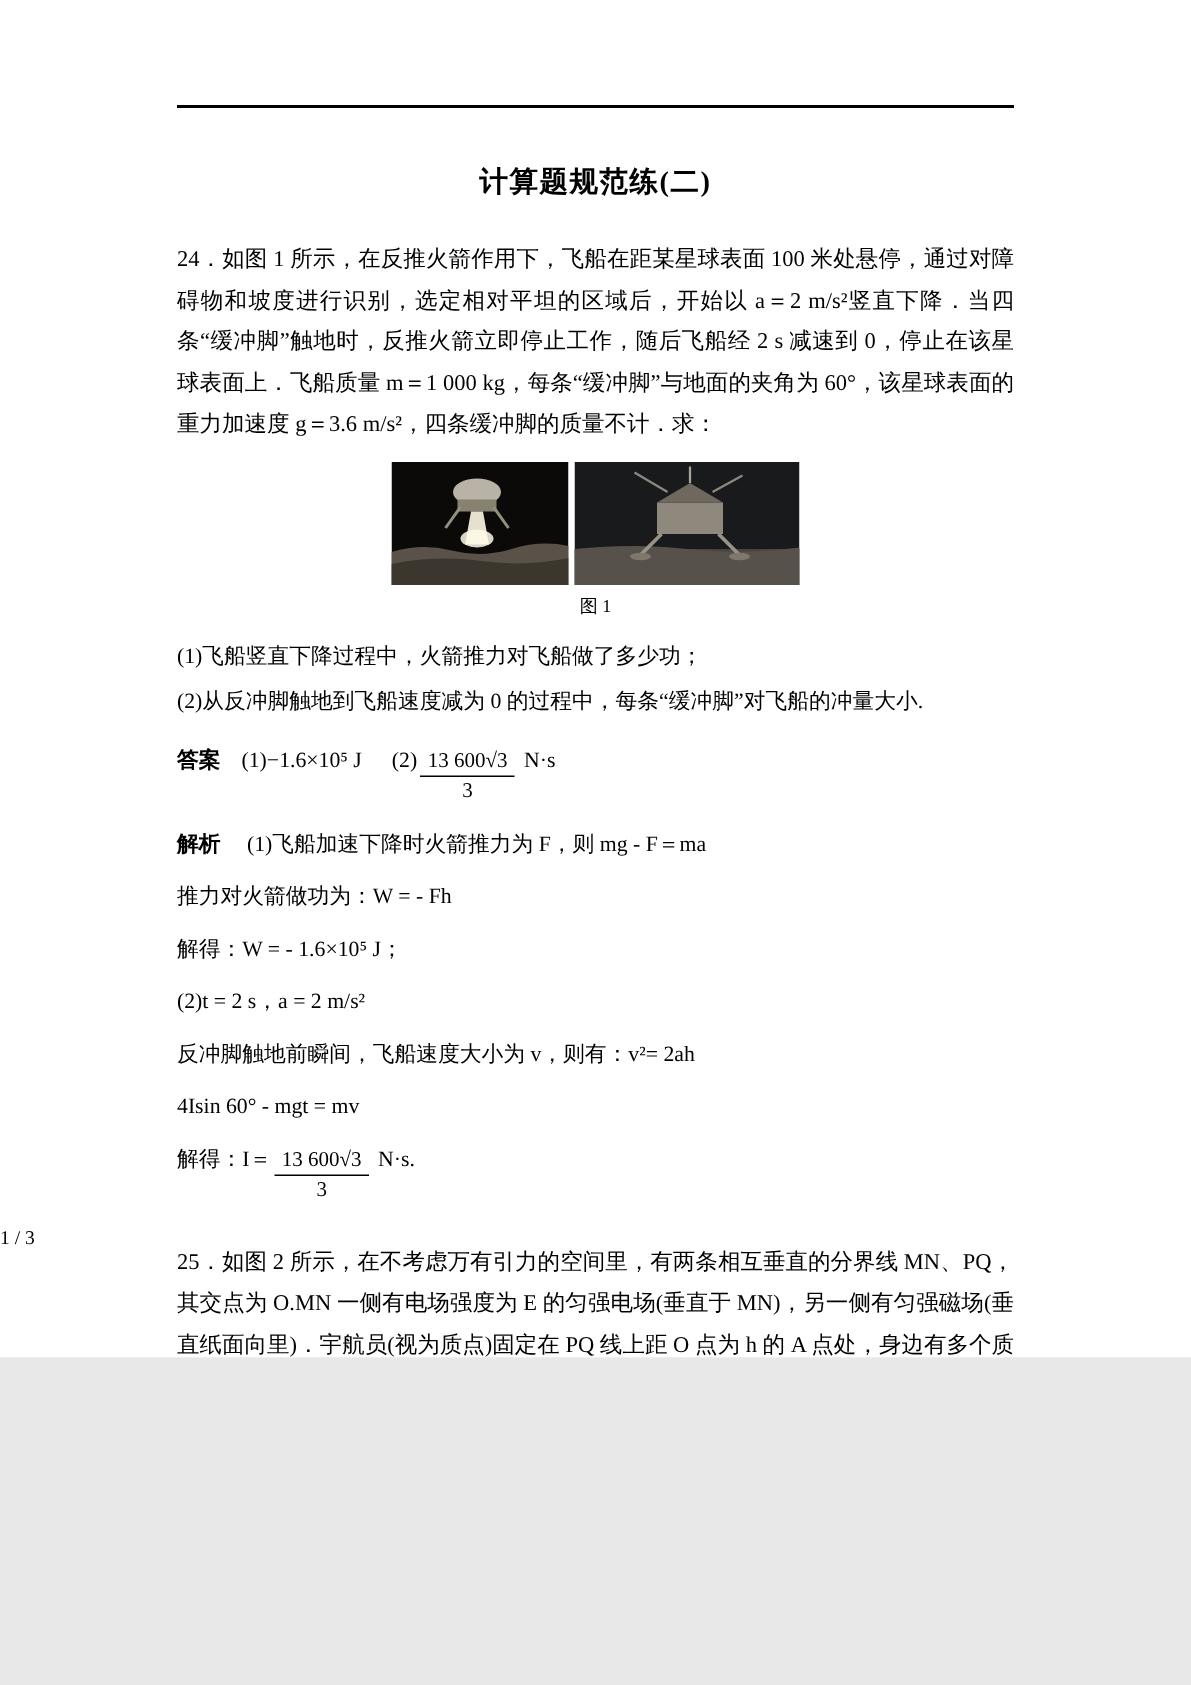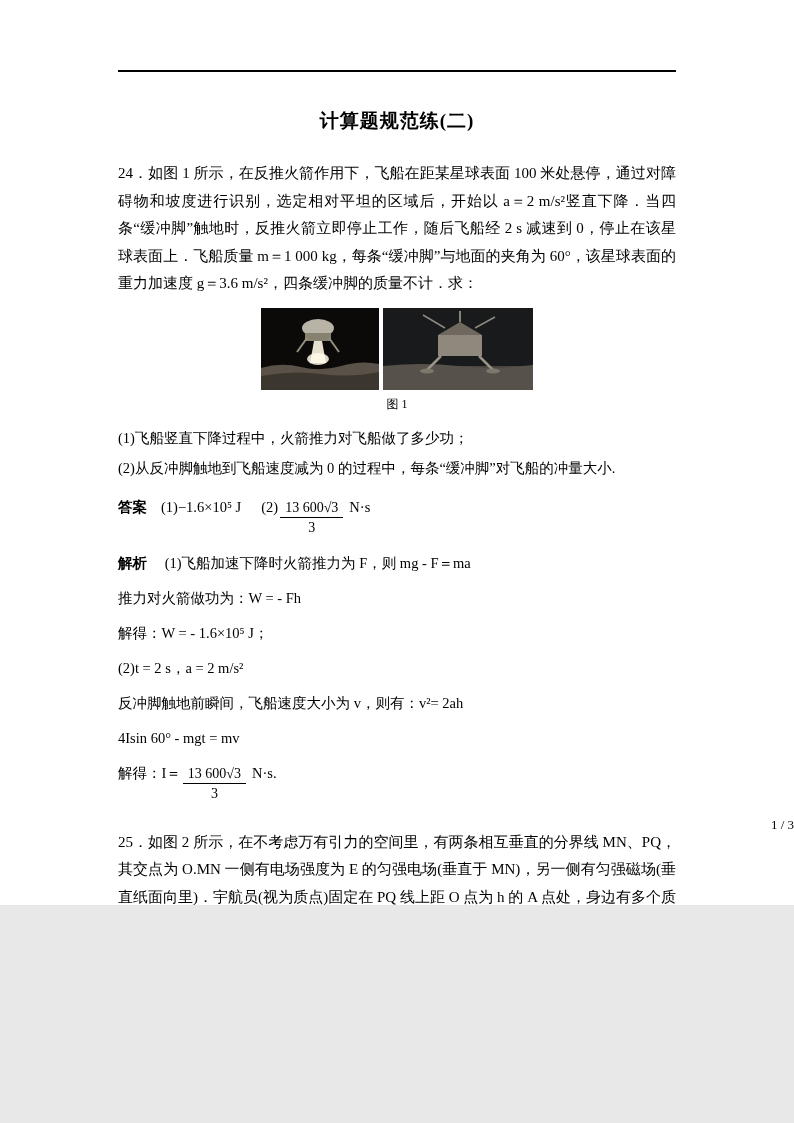--- a/index.html
+++ b/index.html
@@ -79,21 +79,21 @@
   .frac .num { display: block; padding: 0 5px 1px; }
   .frac .den { display: block; border-top: 1px solid #000; padding: 1px 5px 0; }
   .unit { margin-left: 4px; }
   .answer-line, .final-line { display: flex; align-items: flex-start; flex-wrap: wrap; }
   .p25 { margin-top: 24px; }
   .footer {
     position: absolute;
     left: 0;
     right: 0;
     bottom: 72px;
-    text-align: right;
+    text-align: left;
     font-size: 13px;
   }
 </style>
 </head>
 <body>
 
 <div class="page">
   <div class="content">
 
     <div class="top-rule"></div>

